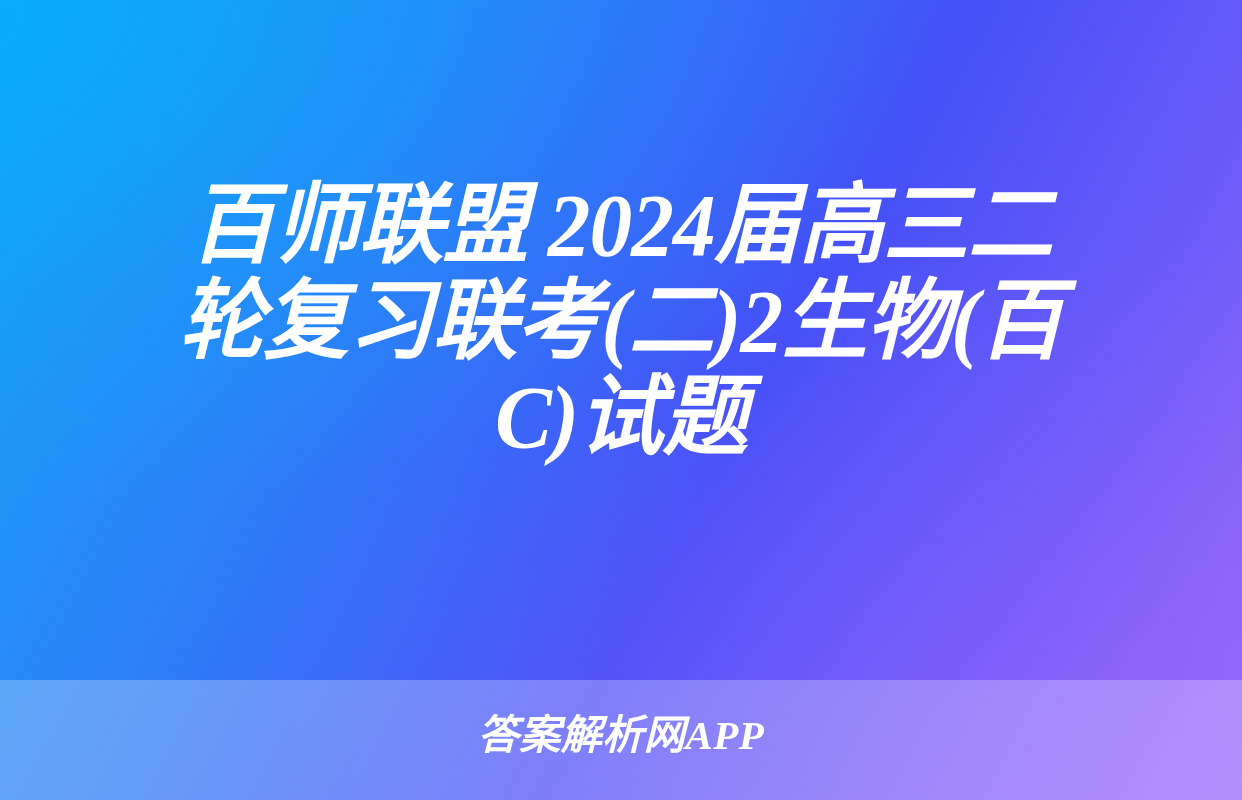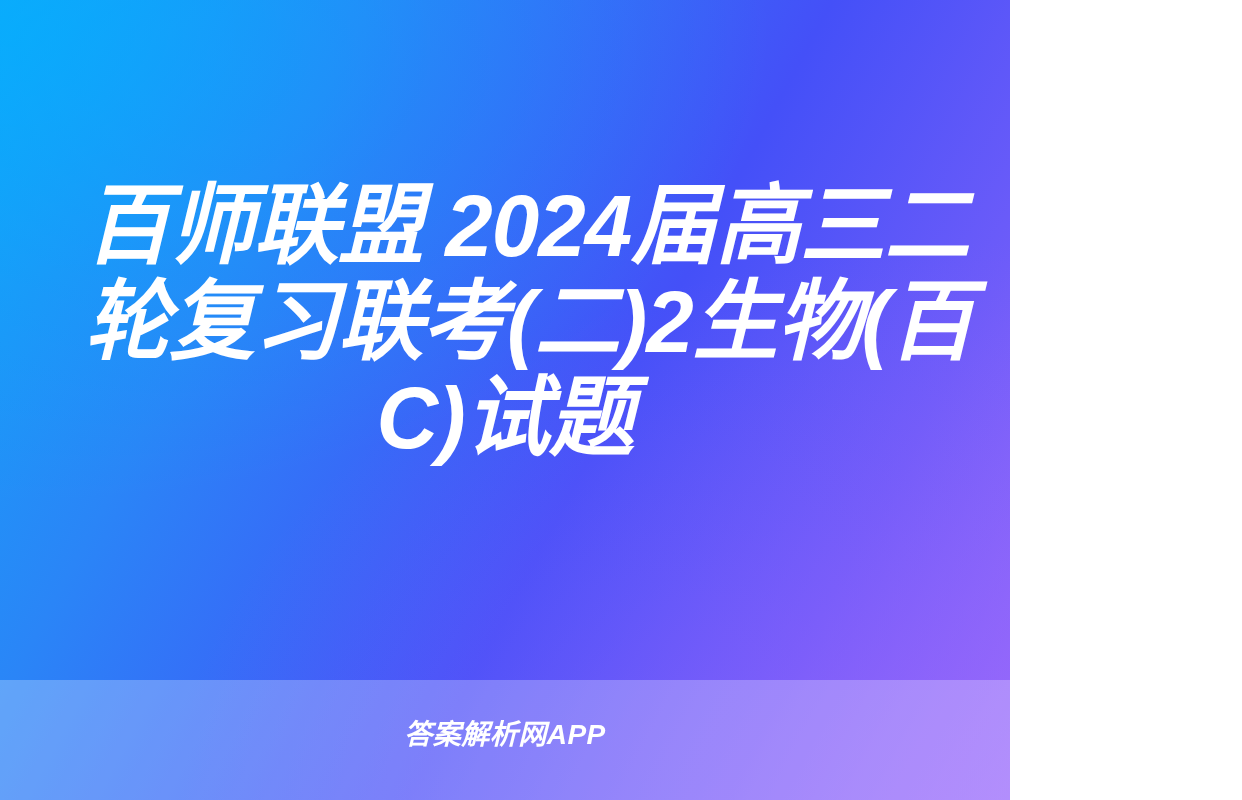--- a/index.html
+++ b/index.html
@@ -4,24 +4,24 @@
 <title>Exam Cover Banner</title>
 <style>
   html, body {
     margin: 0;
     padding: 0;
     background: #ffffff;
   }
 
   #banner {
     position: relative;
-    width: 1010px;
+    width: 1242px;
     height: 800px;
     overflow: hidden;
-    font-family: Liberation Sans, sans-serif;
+    font-family: Liberation Serif, serif;
     -webkit-font-smoothing: antialiased;
   }
 
   
   #gradient-layer {
     position: absolute;
     inset: 0;
     background:
       linear-gradient(118deg,
         var(--c0, #12a6f9) 0%,
@@ -86,21 +86,21 @@
     position: absolute;
     left: 0;
     right: 0;
     top: 712px;
     text-align: center;
   }
 
   #watermark-text {
     display: inline-block;
     color: #ffffff;
-    font-size: 28px;
+    font-size: 41px;
     line-height: 46px;
     font-weight: 700;
     font-style: italic;
     letter-spacing: .5px;
     white-space: nowrap;
   }
 </style>
 </head>
 <body>
 

